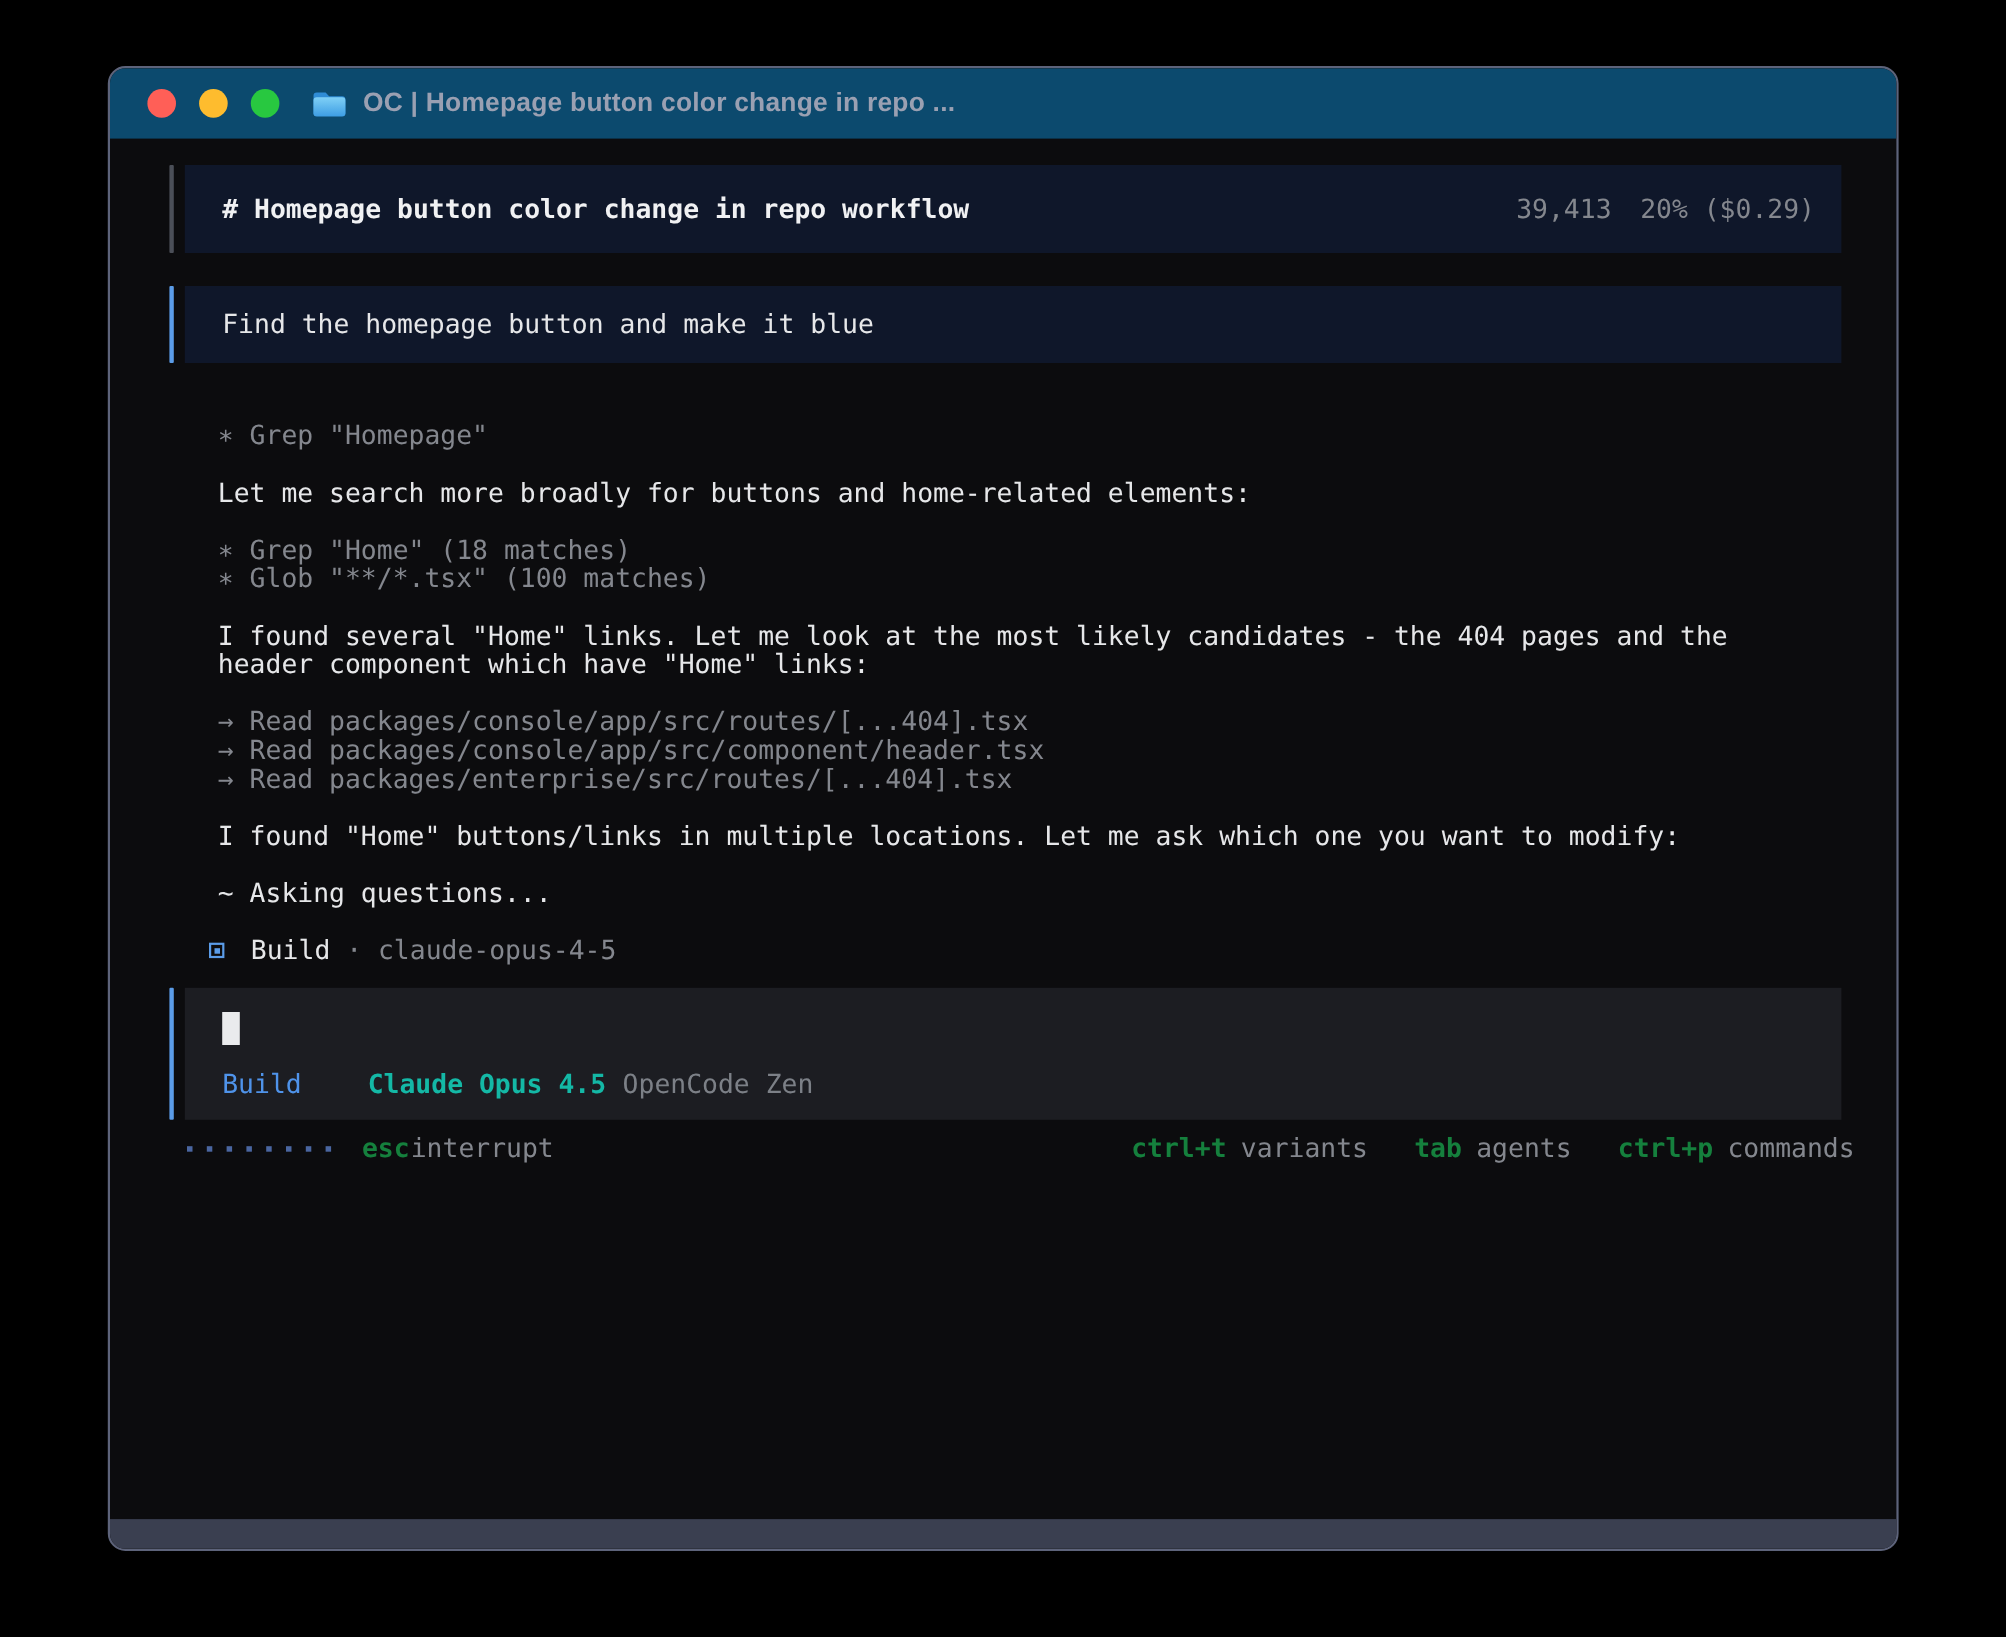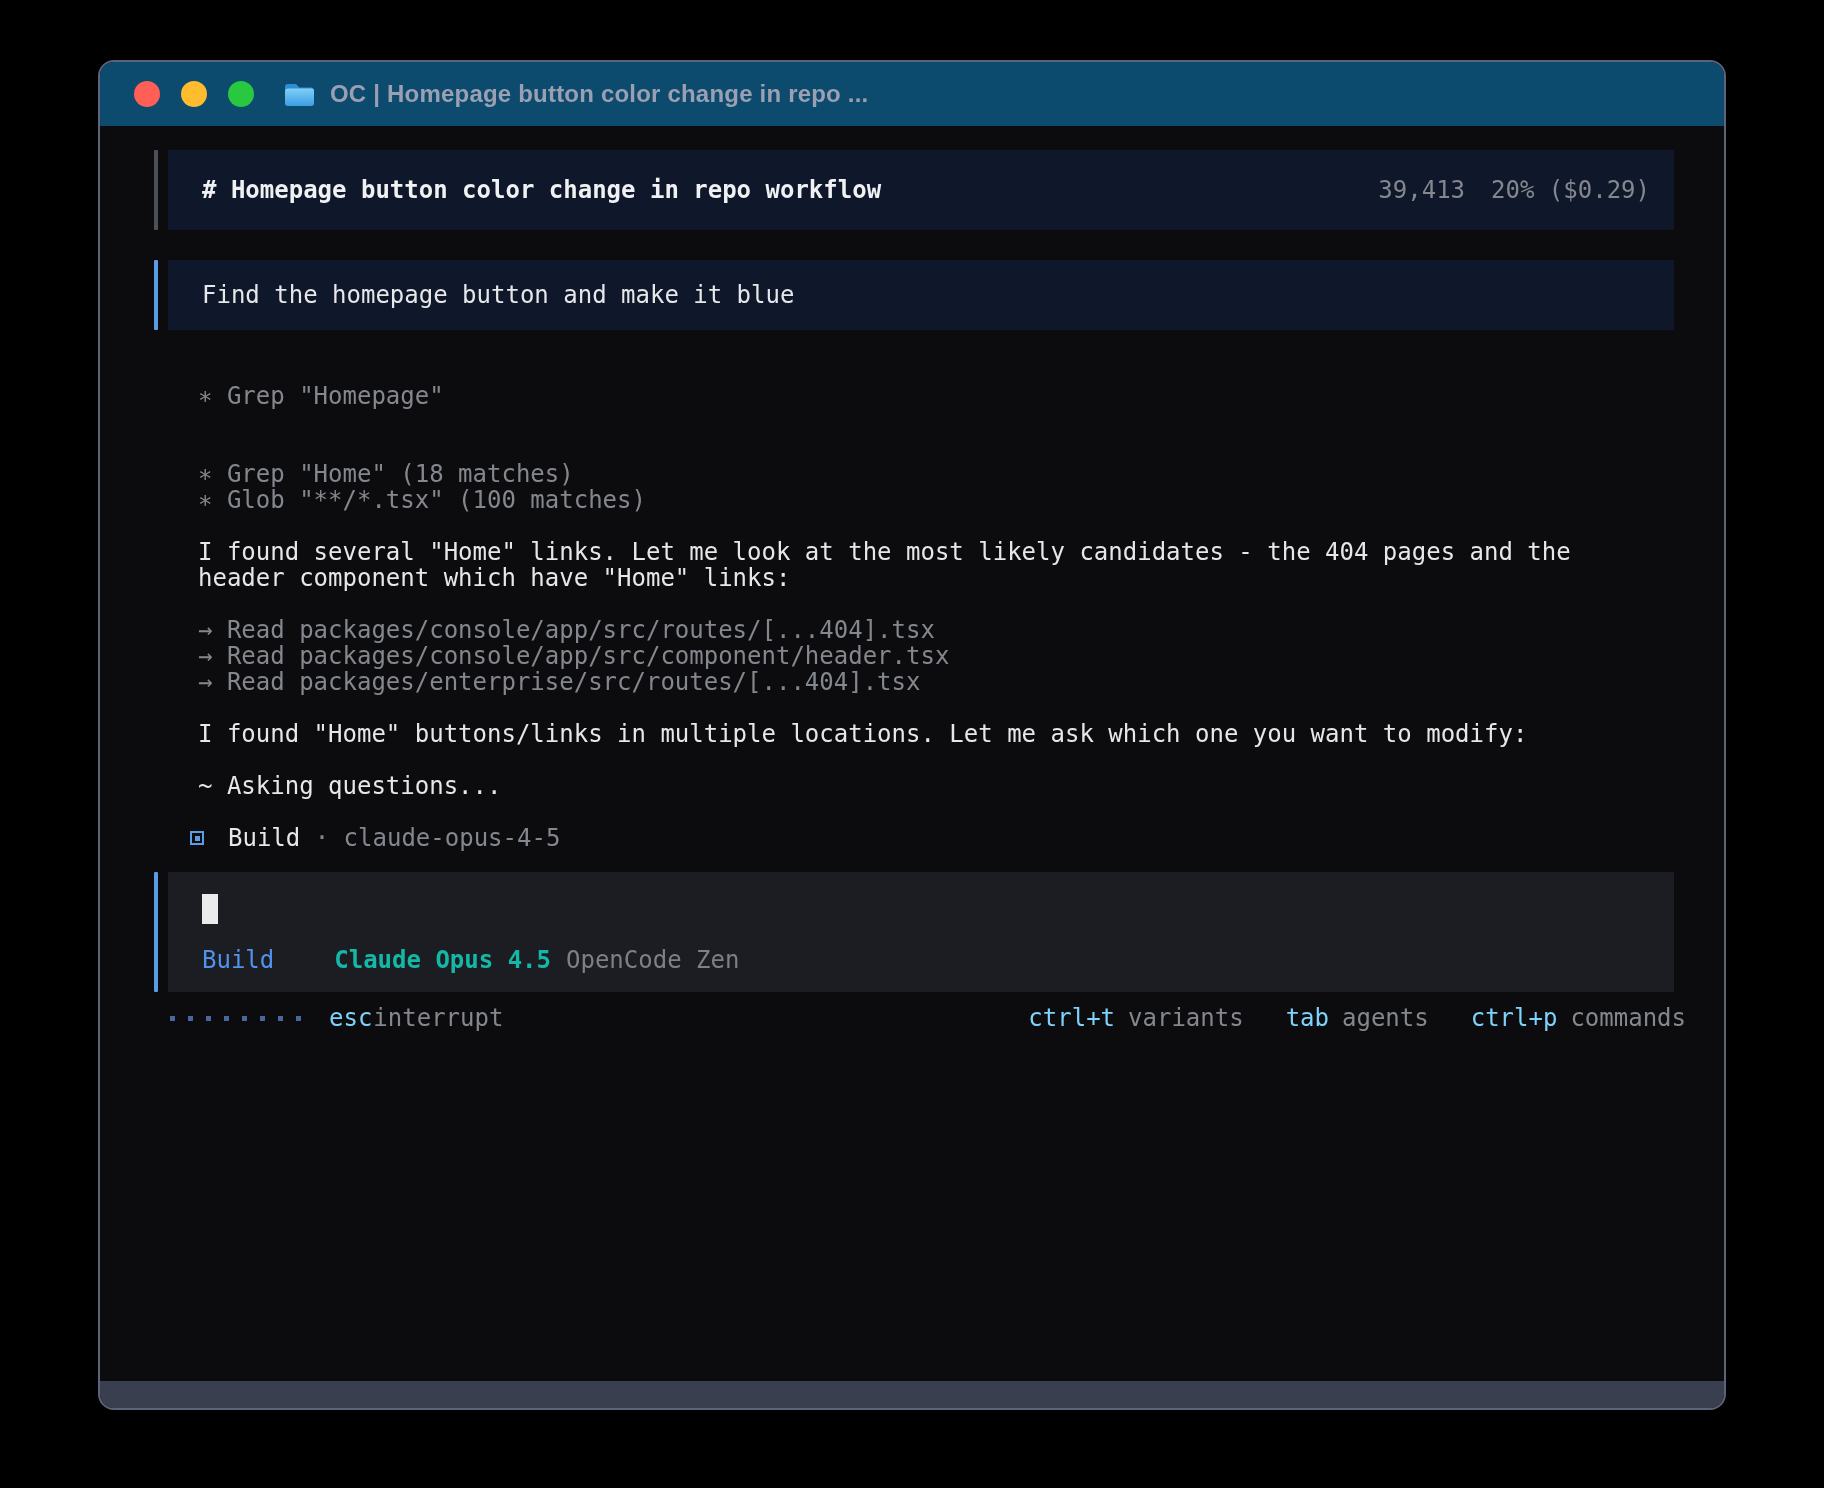--- a/index.html
+++ b/index.html
@@ -71,21 +71,21 @@
     display:flex; white-space:pre; }
   .meta-agent { color:#4f93ea; }
   .meta-model { color:#14b8a6; font-weight:700; margin-left:60px; }
   .meta-provider { color:#7c8087; margin-left:15px; }
 
   
   .statusbar { margin-top:13px; height:26px; display:flex; align-items:center;
     font-size:24px; line-height:26px; white-space:pre; }
   .spinner { display:flex; gap:13px; margin:0 28px 0 16px; align-items:center; }
   .spinner i { display:block; width:5px; height:5px; background:#4a66a0; }
-  .key { color:#7dd3fc; font-weight:400; }
+  .key { color:#15803d; font-weight:700; }
   .hint { color:#84878e; }
   .shortcuts { margin-left:auto; display:flex; gap:42px; margin-right:-12px; }
   .shortcut { display:flex; gap:13px; }
 
   .bottombar { height:27px; flex:none; background:#3a3f50; }
 </style>
 </head>
 <body>
 
 <div class="window">
@@ -130,20 +130,21 @@
       <div class="bar"></div>
       <div class="bg">
         <span>Find the homepage button and make it blue</span>
       </div>
     </div>
 
     <div class="conversation">
         <div class="line blank"> </div>
         <div class="line tool">∗ Grep "Homepage"</div>
         <div class="line blank"> </div>
+        <div class="line prose">Let me search more broadly for buttons and home-related elements:</div>
         <div class="line blank"> </div>
         <div class="line tool">∗ Grep "Home" (18 matches)</div>
         <div class="line tool">∗ Glob "**/*.tsx" (100 matches)</div>
         <div class="line blank"> </div>
         <div class="line prose">I found several "Home" links. Let me look at the most likely candidates - the 404 pages and the</div>
         <div class="line prose">header component which have "Home" links:</div>
         <div class="line blank"> </div>
         <div class="line tool">→ Read packages/console/app/src/routes/[...404].tsx</div>
         <div class="line tool">→ Read packages/console/app/src/component/header.tsx</div>
         <div class="line tool">→ Read packages/enterprise/src/routes/[...404].tsx</div>

